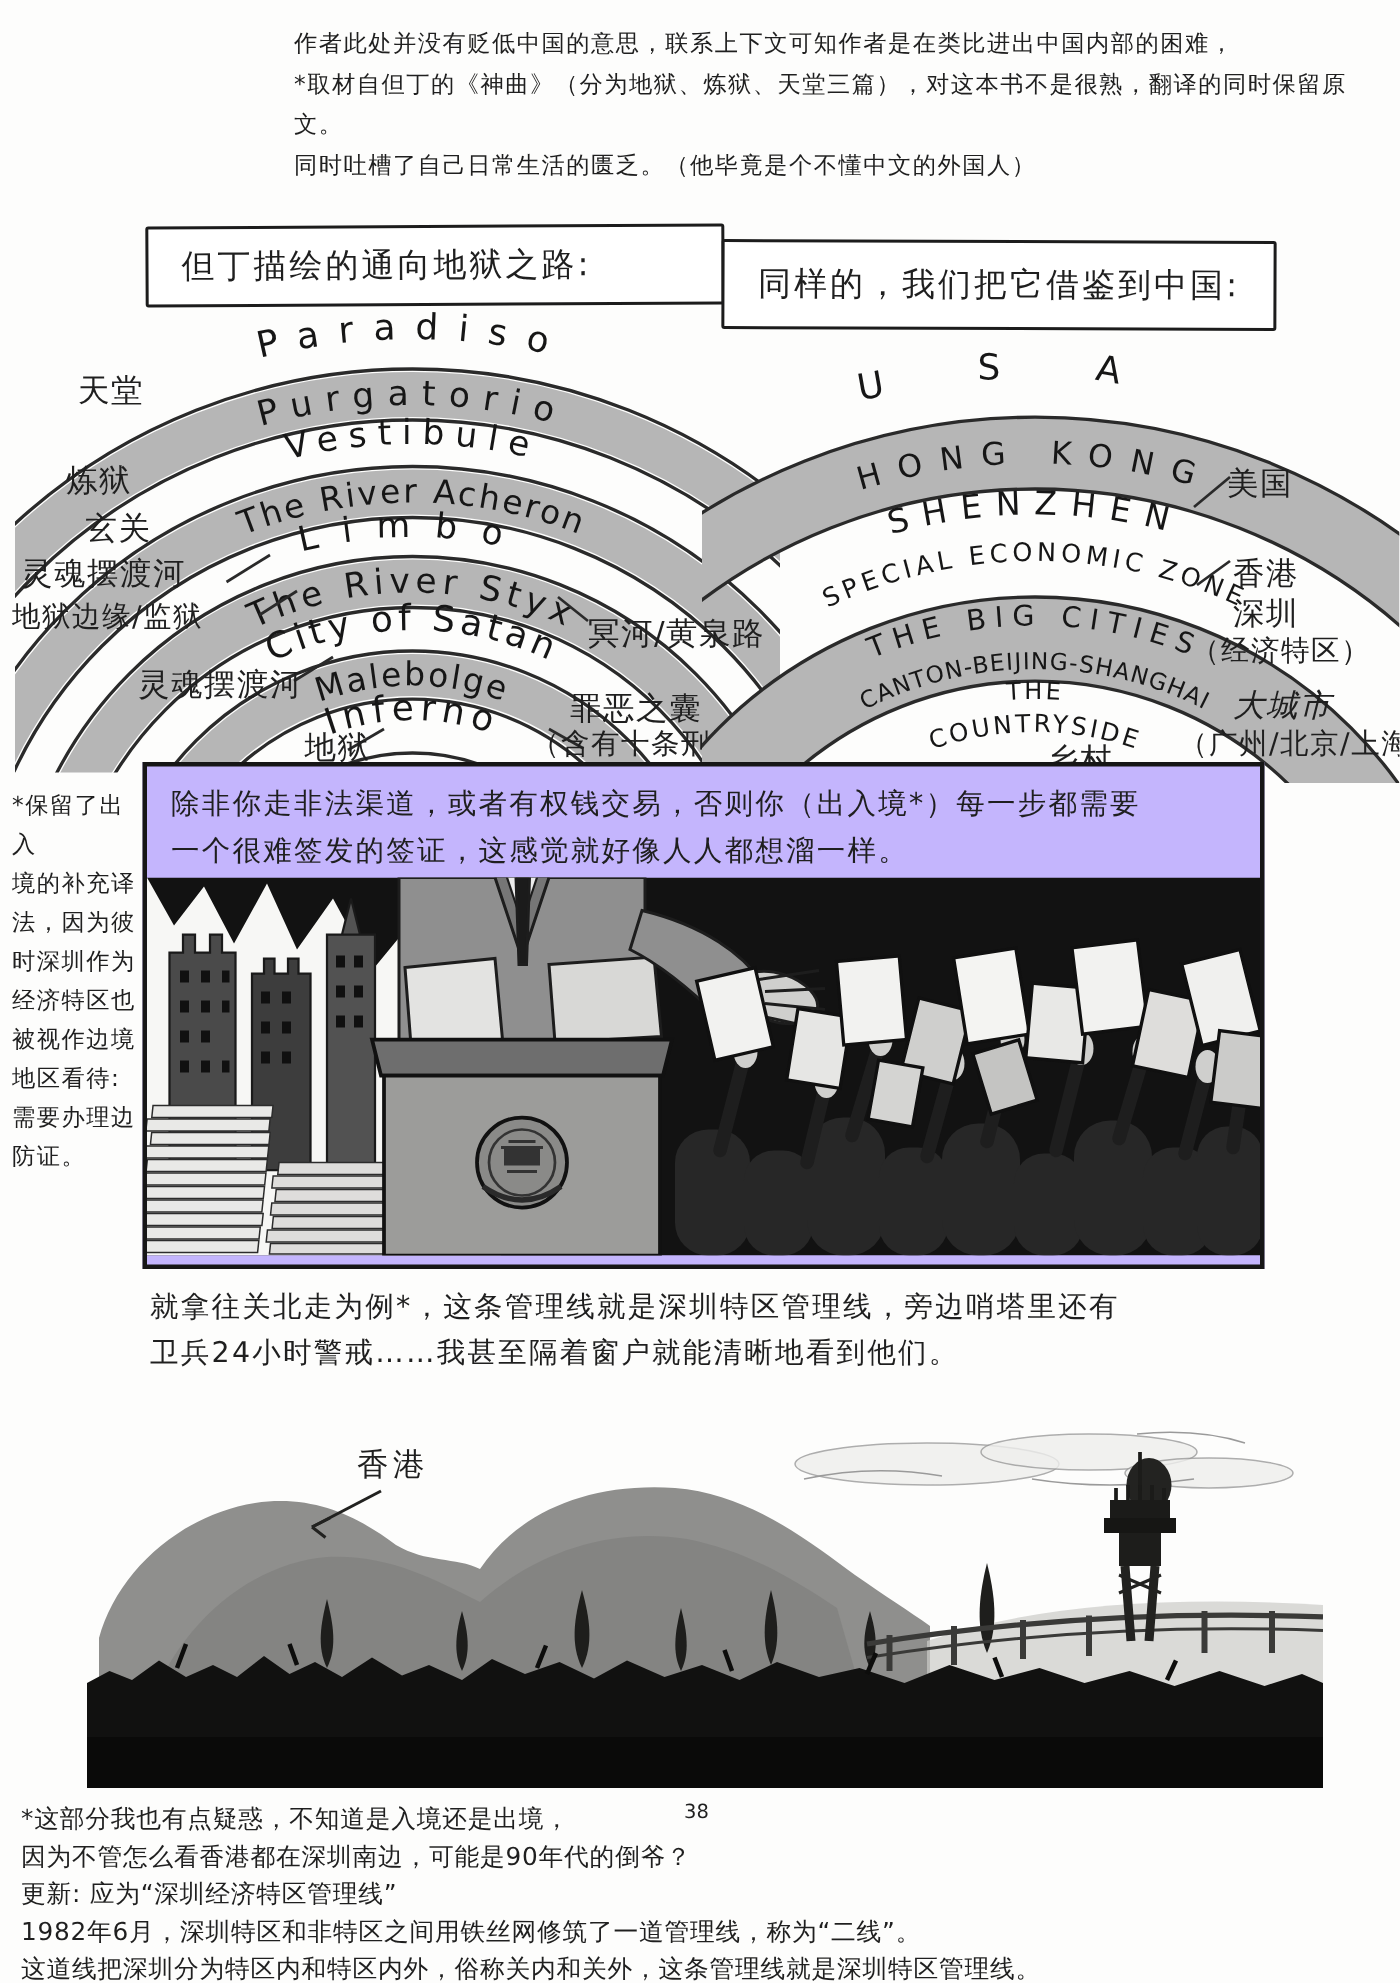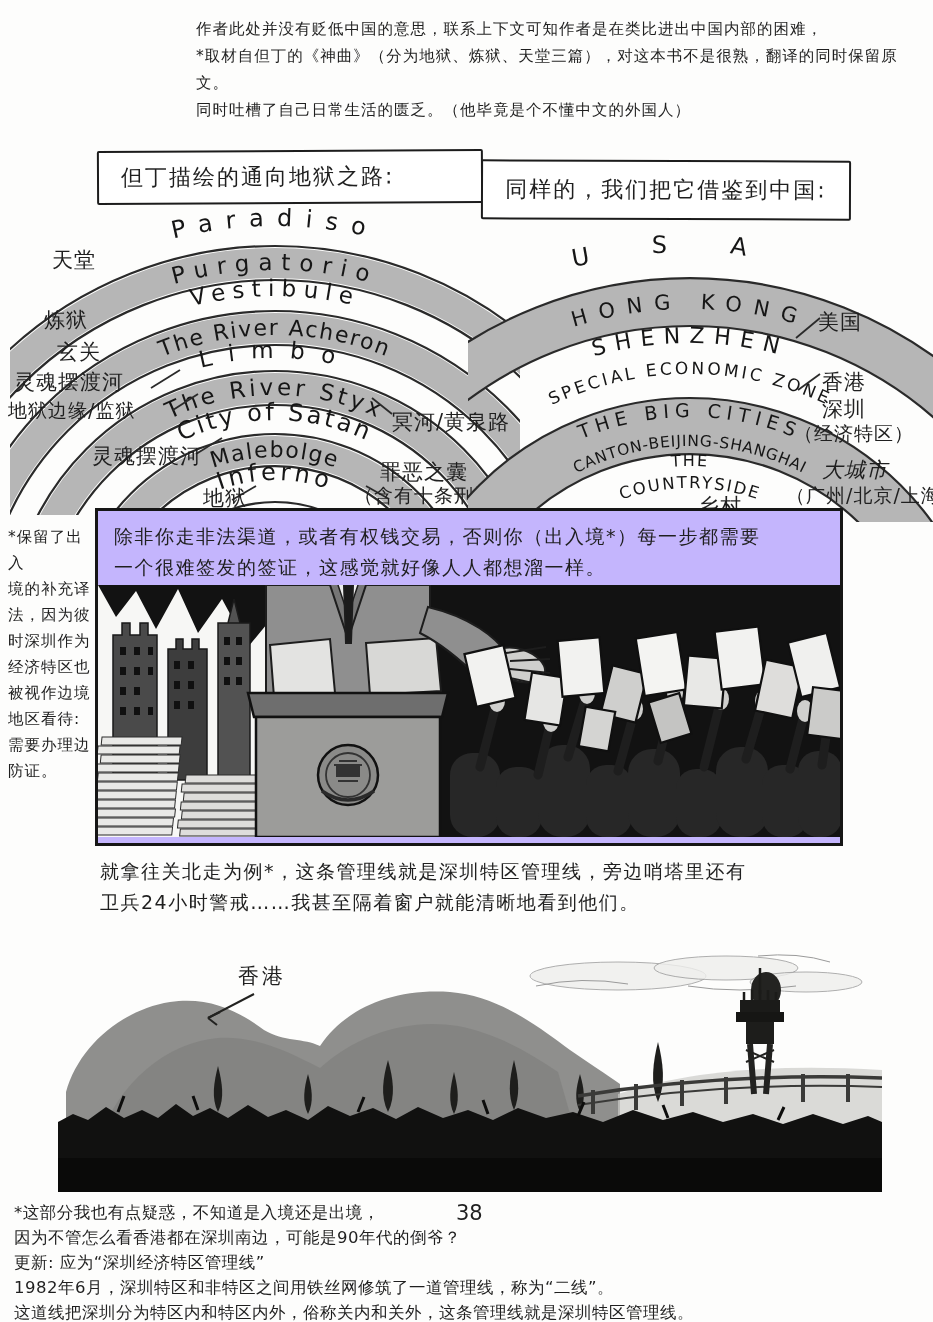--- a/index.html
+++ b/index.html
@@ -31,21 +31,21 @@
   .ls-the{font-size:16px;letter-spacing:2px;}
   .ls-cside{font-size:16.5px;letter-spacing:2px;}
   .bandline{fill:none;stroke:#2a2a2a;stroke-width:2.2;}
   .band{fill:none;stroke:#b6b6b6;stroke-linecap:round;}
   .leader{stroke:#2a2a2a;stroke-width:1.8;fill:none;}
   .panel{border:3px solid #161616;background:#c4b5fd;box-sizing:border-box;}
   .caption{font-size:19px;line-height:31px;letter-spacing:1.5px;padding:10px 16px 0 16px;}
   .marginnote{font-size:15.5px;line-height:26px;white-space:pre-line;}
   .midtext{font-size:19px;line-height:31px;letter-spacing:1.5px;}
   .bottomnote{font-size:16.5px;line-height:25px;letter-spacing:0.5px;}
-  .pagenum{font-size:21px;}
+  .pagenum{font-size:13px;}
   .hklabel{font-size:21px;letter-spacing:3px;}
 </style>
 </head>
 <body>
 
 <div class="abs note zh" style="left:196px;top:16px;width:720px;">
   <div>作者此处并没有贬低中国的意思，联系上下文可知作者是在类比进出中国内部的困难，</div>
   <div>*取材自但丁的《神曲》（分为地狱、炼狱、天堂三篇），对这本书不是很熟，翻译的同时保留原文。</div>
   <div>同时吐槽了自己日常生活的匮乏。（他毕竟是个不懂中文的外国人）</div>
 </div>

